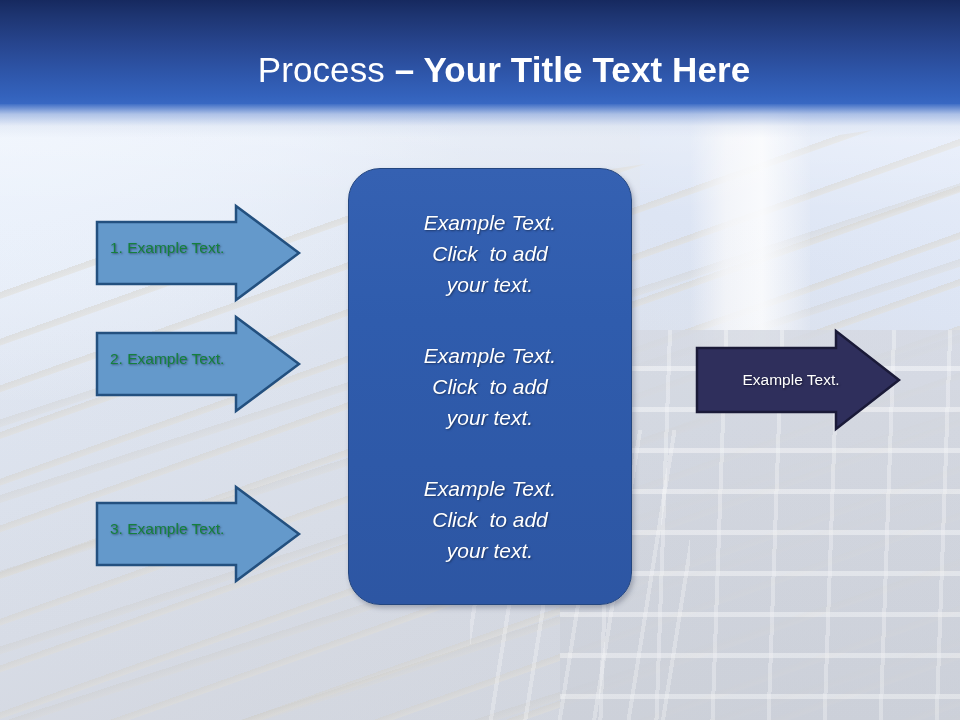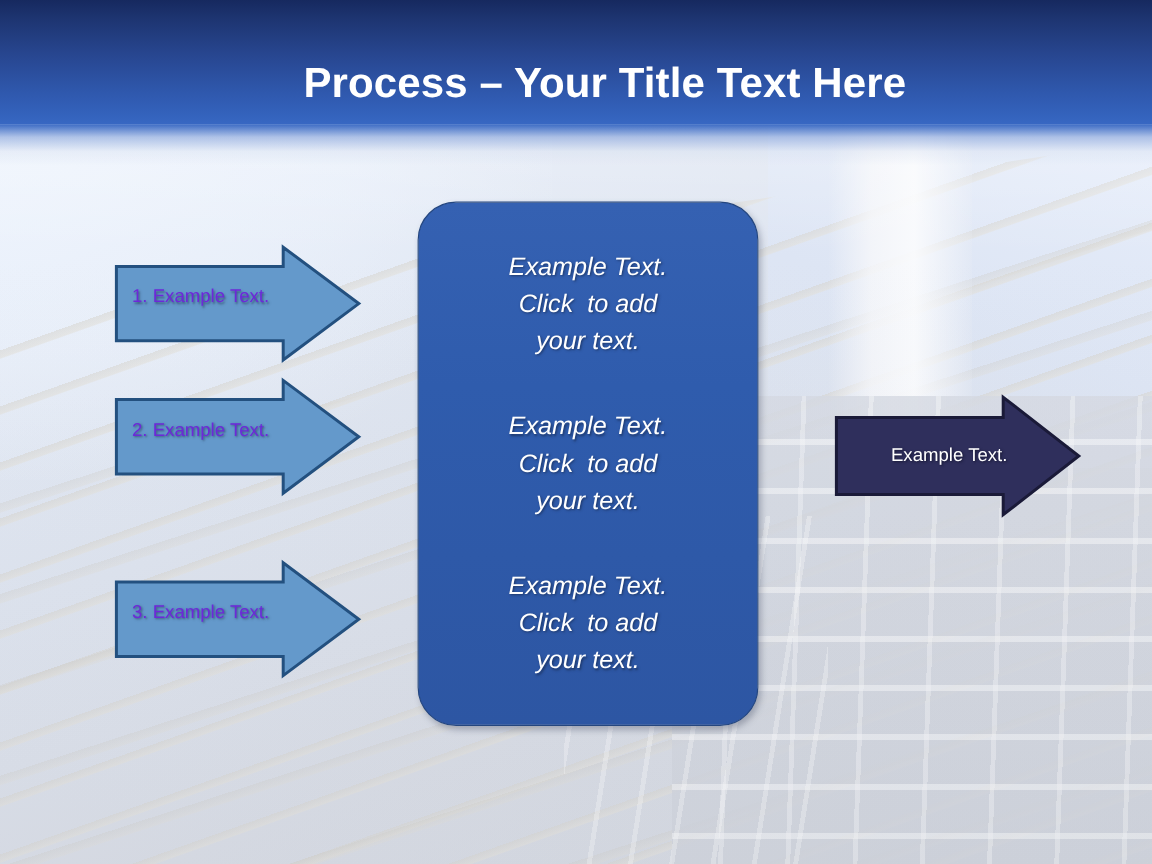--- a/index.html
+++ b/index.html
@@ -101,37 +101,37 @@
   .header-fade{
     position:absolute;left:0;top:104px;width:960px;height:34px;
     background:linear-gradient(180deg, rgba(56,104,195,0.95) 0%, rgba(120,152,214,0.55) 30%, rgba(205,216,236,0.30) 65%, rgba(226,232,242,0) 100%);
   }
   .title{
     position:absolute;left:0;top:48px;width:960px;
     text-align:center;color:#ffffff;
     font-size:35px;line-height:44px;letter-spacing:.1px;
     white-space:nowrap;
   }
-  .title .strong{font-weight:bold;margin-left:48px;}
+  .title .strong{font-weight:normal;margin-left:48px;}
   .title .light{font-weight:bold;}
 
   
   .arrow{
     position:absolute;width:204px;height:96px;
   }
   .arrow svg{position:absolute;left:0;top:0;overflow:visible;}
   .arrow .lbl{
     position:absolute;left:14px;top:33px;width:158px;
-    color:#6d28d9;font-size:15.5px;line-height:20px;
+    color:#15803d;font-size:15.5px;line-height:20px;
     text-shadow:1px 1px 2px rgba(40,60,90,.75);
     white-space:nowrap;
   }
   #arrow1{left:96px;top:205px;}
   #arrow2{left:96px;top:316px;}
-  #arrow3{left:96px;top:468px;}
+  #arrow3{left:96px;top:486px;}
 
   
   .centerbox{
     position:absolute;left:348px;top:168px;width:284px;height:437px;
     background:linear-gradient(180deg,#3561b2 0%, #2f5cad 35%, #2d56a3 100%);
     border:1px solid #24467f;
     border-radius:32px;
     box-shadow:2px 3px 5px rgba(60,70,95,.35);
     box-sizing:border-box;
     display:flex;flex-direction:column;justify-content:center;align-items:center;

